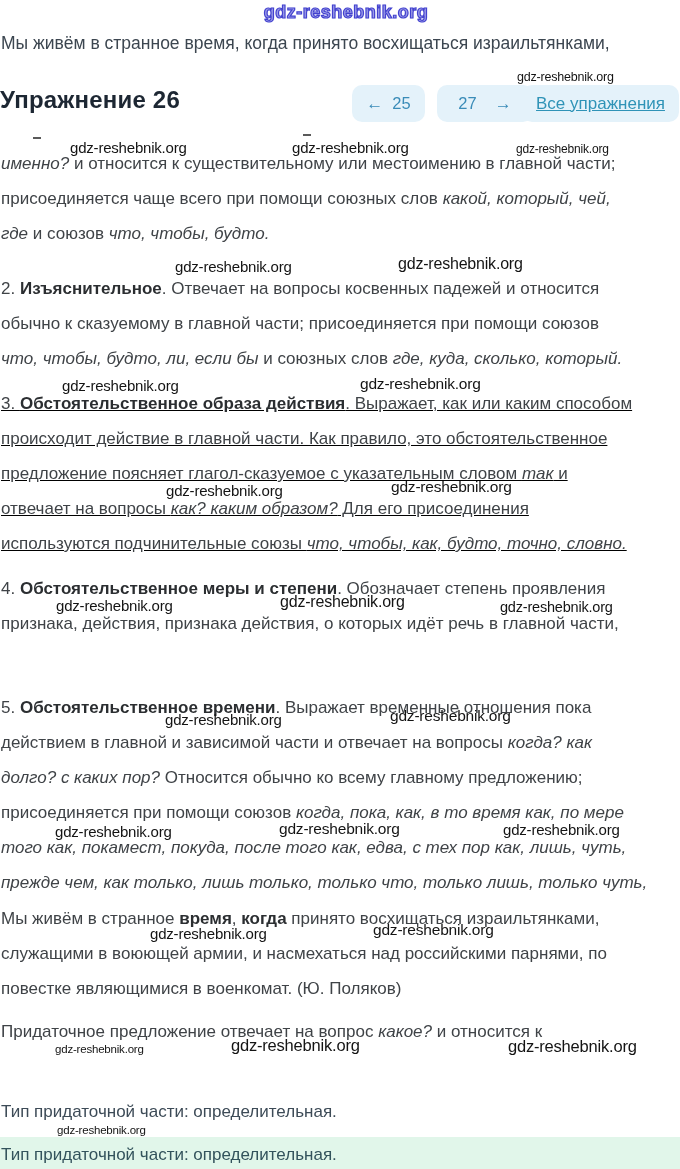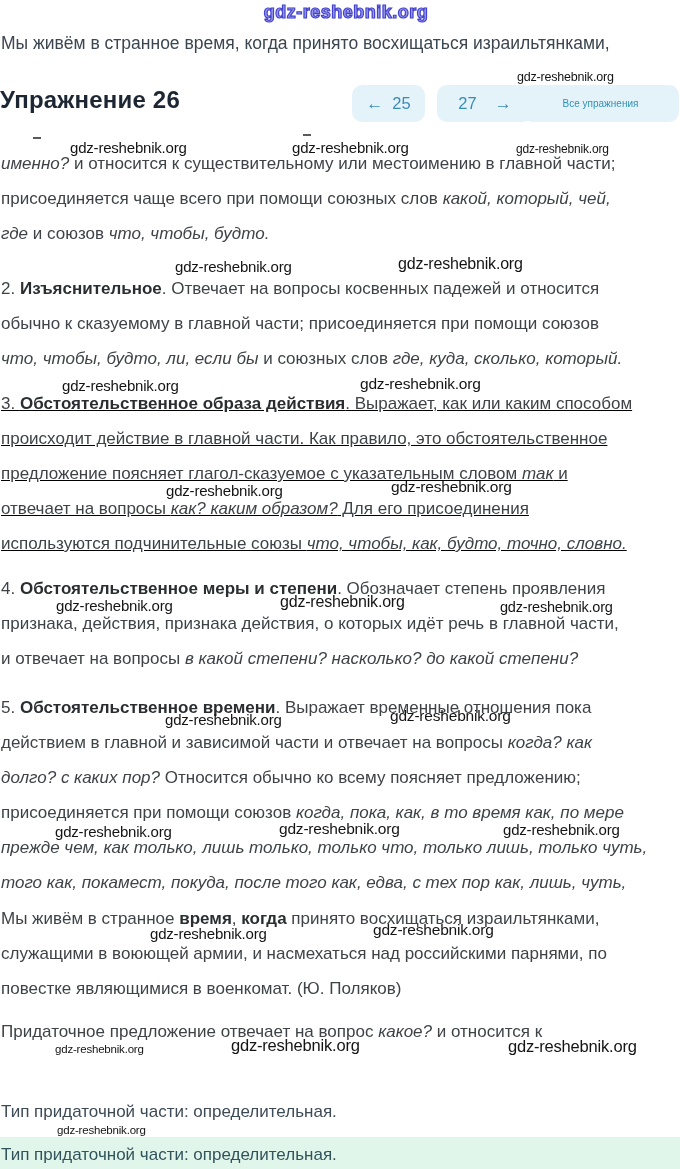--- a/index.html
+++ b/index.html
@@ -28,21 +28,21 @@
   }
   .nav-btn{
     position:absolute;top:85px;height:37px;border:none;border-radius:10px;
     background:#e4f2fa;color:#3a8cb8;font-family:inherit;
     display:flex;align-items:center;justify-content:center;gap:9px;
     font-size:16.5px;cursor:pointer;padding:0;
   }
   .nav-btn .arr{font-size:17px;line-height:1;}
   #btn-prev{left:352px;width:73px;}
   #btn-next{left:437px;width:96px;gap:18px;}
-  #btn-all{left:522px;width:157px;font-size:10px;color:#2f93b7;}
+  #btn-all{left:522px;width:157px;font-size:17px;color:#2f93b7;text-decoration:underline;}
   
   .para{position:absolute;left:1px;width:679px;}
   .line{height:35px;line-height:35px;white-space:nowrap;font-size:17px;color:#3f4347;}
   .seg-b{font-weight:700;color:#2b2e31;}
   .seg-i{font-style:italic;}
   
   .result{
     position:absolute;top:1094px;left:1px;height:35px;line-height:35px;
     white-space:nowrap;font-size:17px;color:#3d4b57;
   }
@@ -106,29 +106,28 @@
       <div class="para" style="top: 386px; text-decoration: underline;">
         <div class="line"><span>3. </span><span class="seg-b">Обстоятельственное образа действия</span><span>. Выражает, как или каким способом</span></div>
         <div class="line"><span>происходит действие в главной части. Как правило, это обстоятельственное</span></div>
         <div class="line"><span>предложение поясняет глагол-сказуемое с указательным словом </span><span class="seg-i">так</span><span> и</span></div>
         <div class="line"><span>отвечает на вопросы </span><span class="seg-i">как? каким образом?</span><span> Для его присоединения</span></div>
         <div class="line"><span>используются подчинительные союзы </span><span class="seg-i">что, чтобы, как, будто, точно, словно.</span></div>
       </div>
       <div class="para" style="top: 571px;">
         <div class="line"><span>4. </span><span class="seg-b">Обстоятельственное меры и степени</span><span>. Обозначает степень проявления</span></div>
         <div class="line"><span>признака, действия, признака действия, о которых идёт речь в главной части,</span></div>
-        <div class="line"><span>и отвечает на вопросы </span><span class="seg-i">в какой степени? насколько? до какой степени?</span></div>
       </div>
       <div class="para" style="top: 690px;">
         <div class="line"><span>5. </span><span class="seg-b">Обстоятельственное времени</span><span>. Выражает временные отношения пока</span></div>
         <div class="line"><span>действием в главной и зависимой части и отвечает на вопросы </span><span class="seg-i">когда? как</span></div>
-        <div class="line"><span class="seg-i">долго? с каких пор?</span><span> Относится обычно ко всему поясняет предложению;</span></div>
+        <div class="line"><span class="seg-i">долго? с каких пор?</span><span> Относится обычно ко всему главному предложению;</span></div>
         <div class="line"><span>присоединяется при помощи союзов </span><span class="seg-i">когда, пока, как, в то время как, по мере</span></div>
+        <div class="line"><span class="seg-i">того как, покамест, покуда, после того как, едва, с тех пор как, лишь, чуть,</span></div>
         <div class="line"><span class="seg-i">прежде чем, как только, лишь только, только что, только лишь, только чуть,</span></div>
-        <div class="line"><span class="seg-i">того как, покамест, покуда, после того как, едва, с тех пор как, лишь, чуть,</span></div>
       </div>
       <div class="para" style="top: 901px;">
         <div class="line"><span>Мы живём в странное </span><span class="seg-b">время</span><span>, </span><span class="seg-b">когда</span><span> принято восхищаться израильтянками,</span></div>
         <div class="line"><span>служащими в воюющей армии, и насмехаться над российскими парнями, по</span></div>
         <div class="line"><span>повестке являющимися в военкомат. (Ю. Поляков)</span></div>
       </div>
       <div class="para" style="top: 1014px;">
         <div class="line"><span>Придаточное предложение отвечает на вопрос </span><span class="seg-i">какое?</span><span> и относится к</span></div>
       </div>
     </div>

